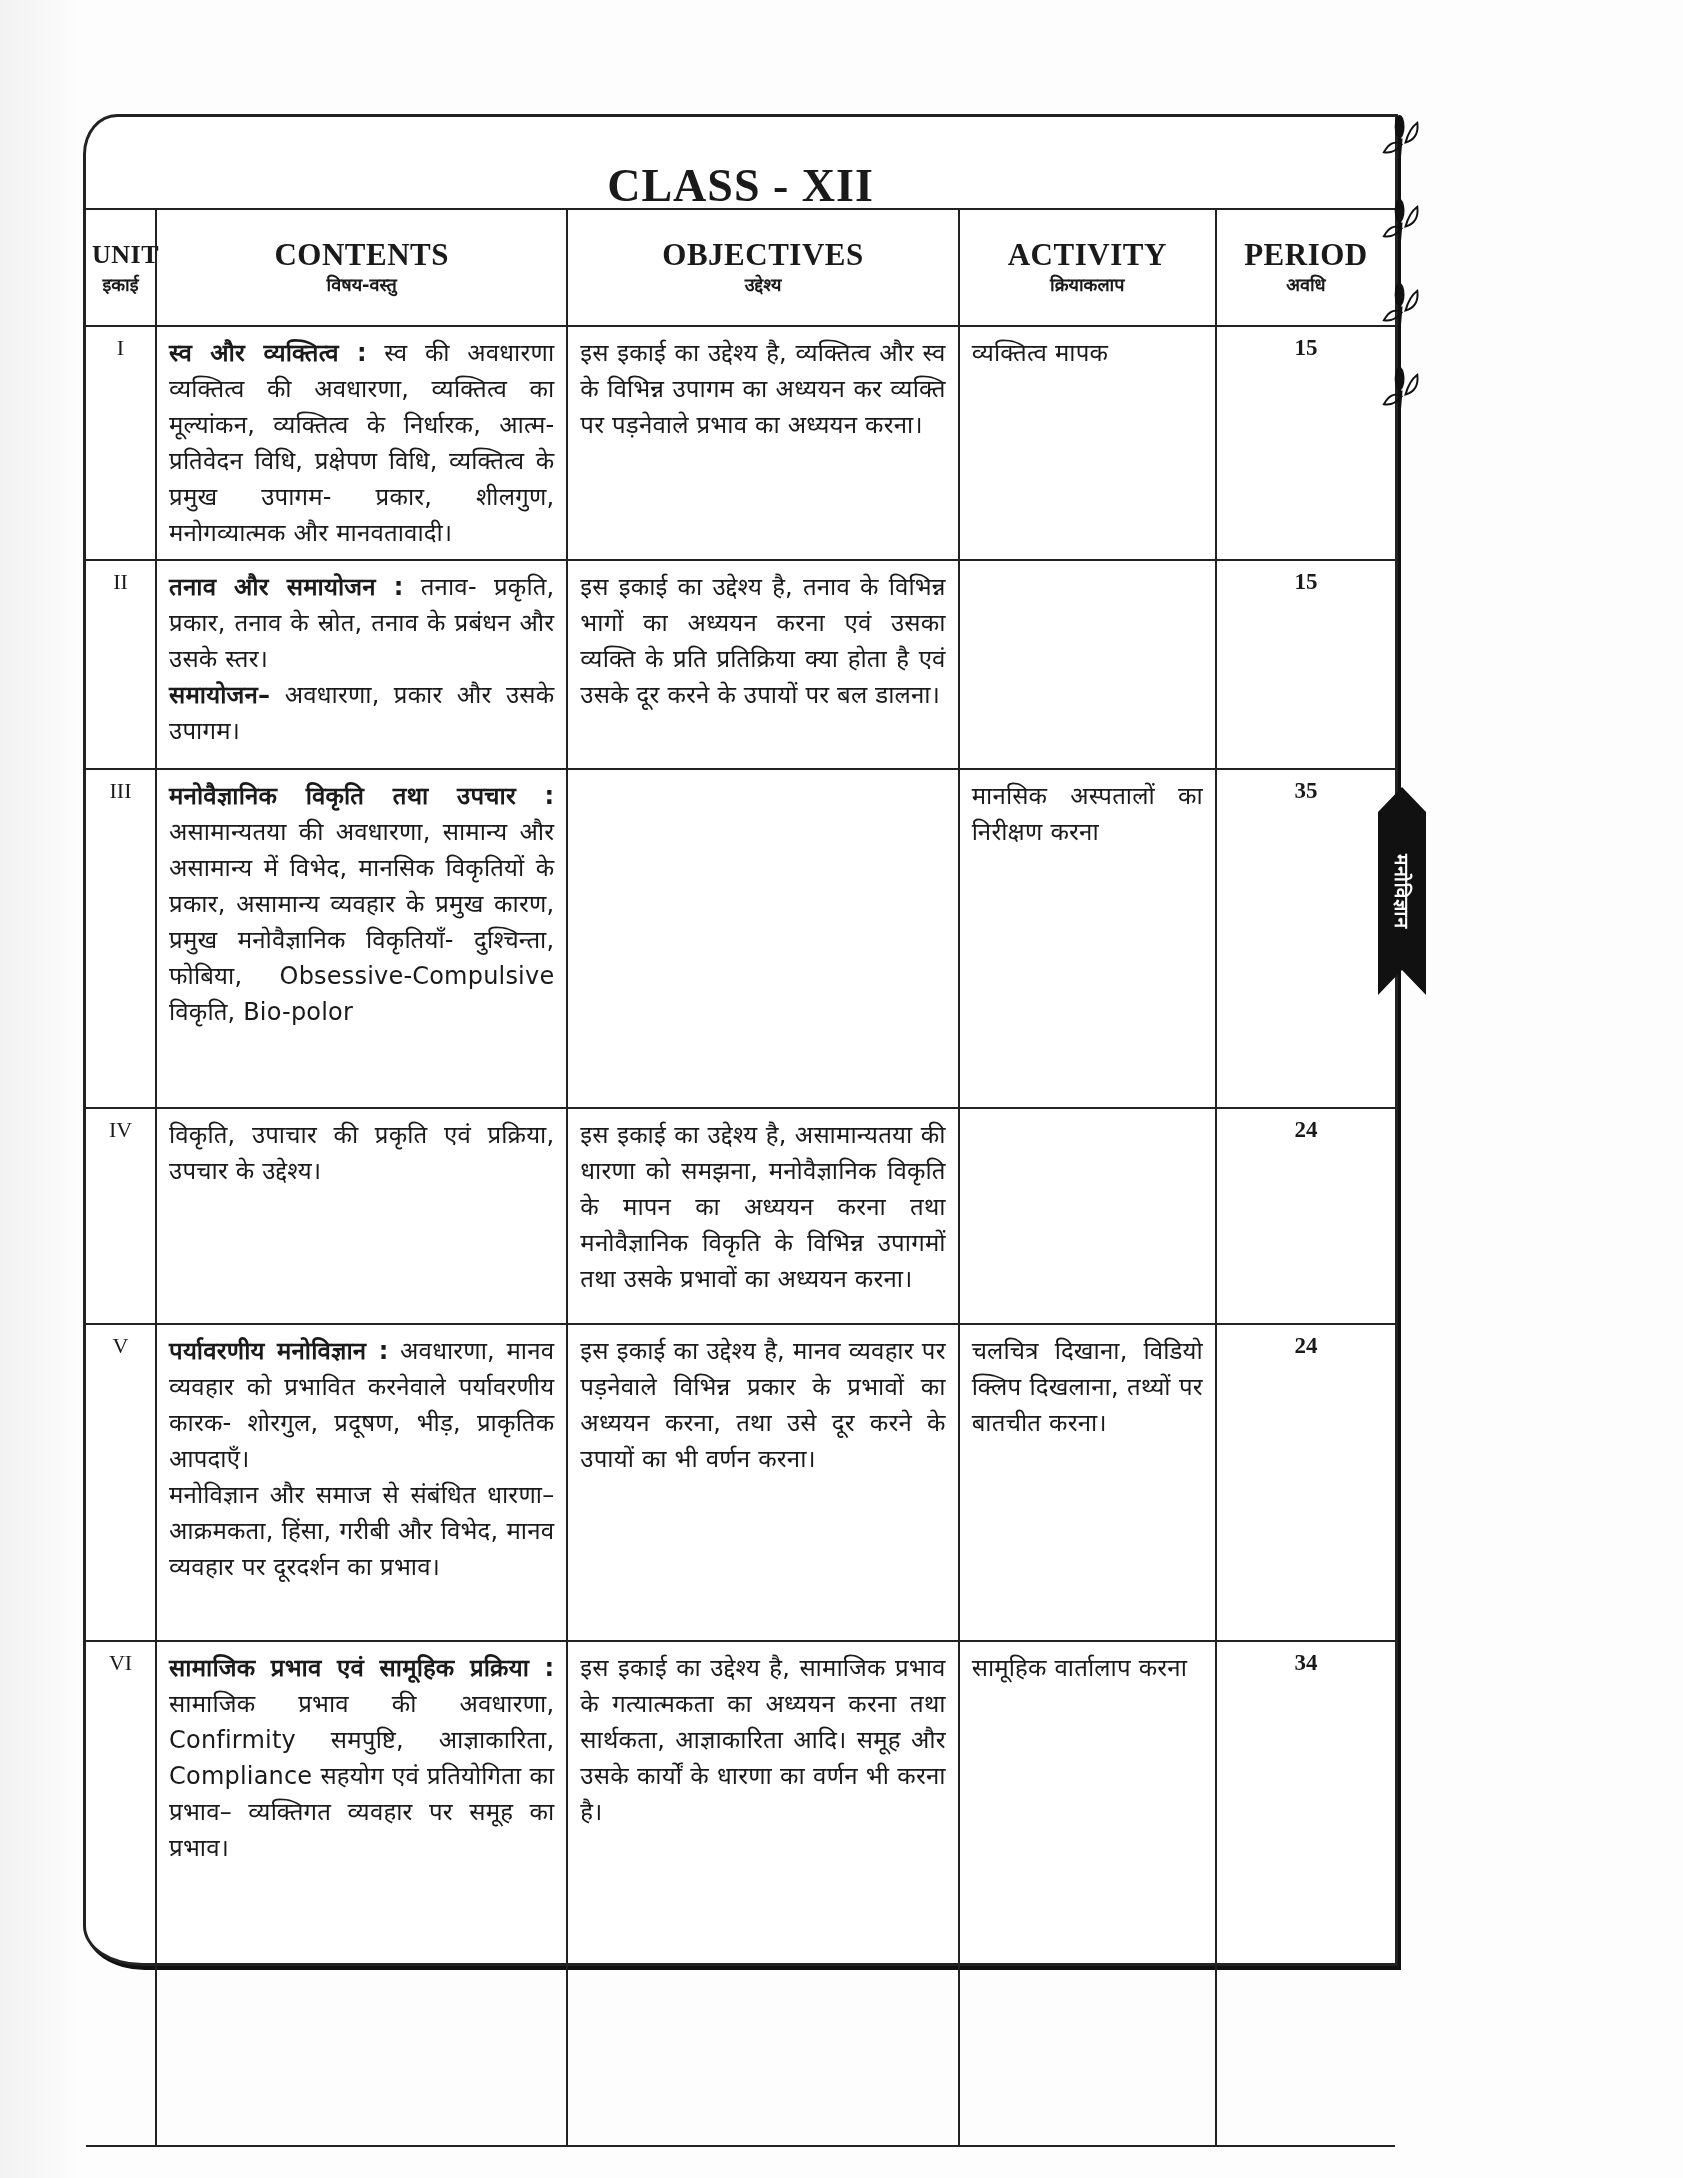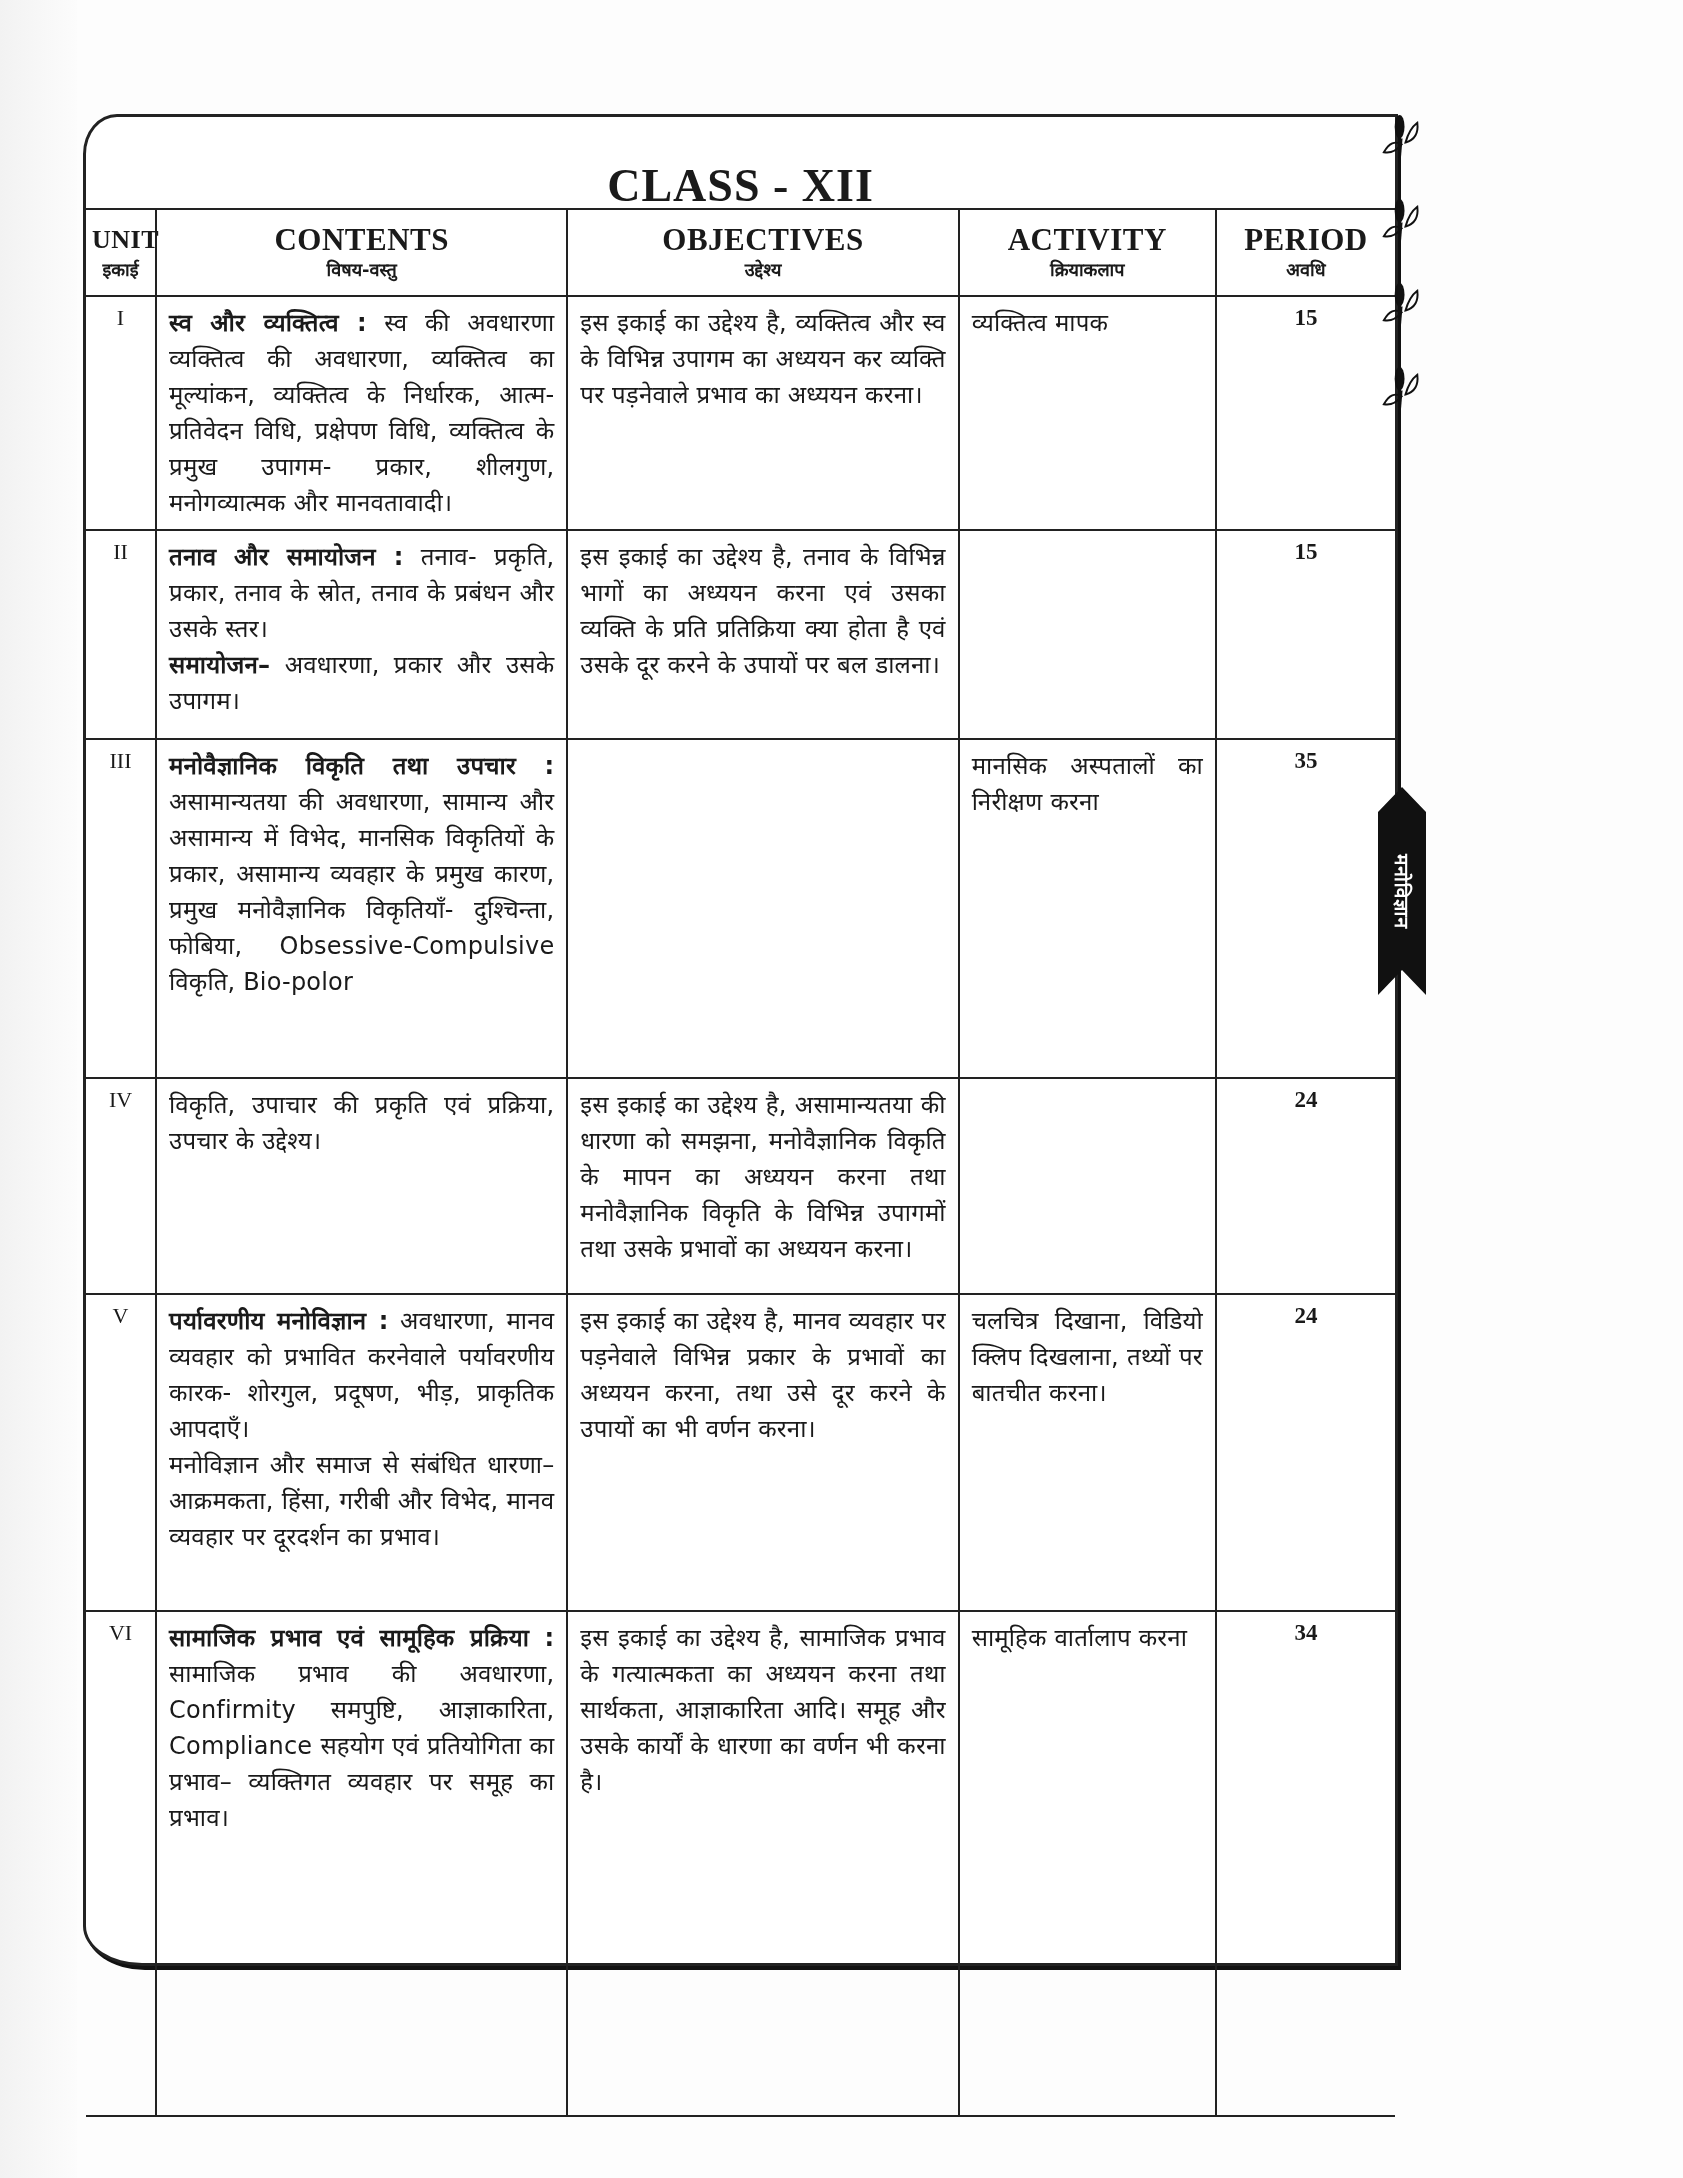--- a/index.html
+++ b/index.html
@@ -21,21 +21,21 @@
   }
   table.syllabus {
     position:absolute; left:0; top:91px; width:1309px; border-collapse:collapse; table-layout:fixed;
   }
   table.syllabus th, table.syllabus td {
     border:2px solid #222; vertical-align:top; padding:8px 12px;
   }
   table.syllabus tr > *:first-child { border-left:none; }
   table.syllabus tr > *:last-child { border-right:none; }
   table.syllabus th {
-    height:77px; text-align:center; vertical-align:middle; padding:4px 6px;
+    height:77px; text-align:center; vertical-align:middle; padding:19px 6px;
     border-top:2px solid #222;
   }
   .h-en { display:block; font-family:"Liberation Serif", serif; font-weight:bold; font-size:31px; letter-spacing:0.5px; line-height:34px; }
   .h-hi { display:block; font-family:"DejaVu Sans", sans-serif; font-weight:bold; font-size:18px; line-height:26px; }
   td.unit { text-align:center; font-family:"Liberation Serif", serif; font-size:22px; padding-top:12px; }
   td.period { text-align:center; font-family:"Liberation Serif", serif; font-size:23px; padding-top:12px;font-weight:bold; }
   td.text {
     font-family:"DejaVu Sans", sans-serif; font-size:24px; line-height:36px; text-align:justify;
     letter-spacing:0.2px;
   }

